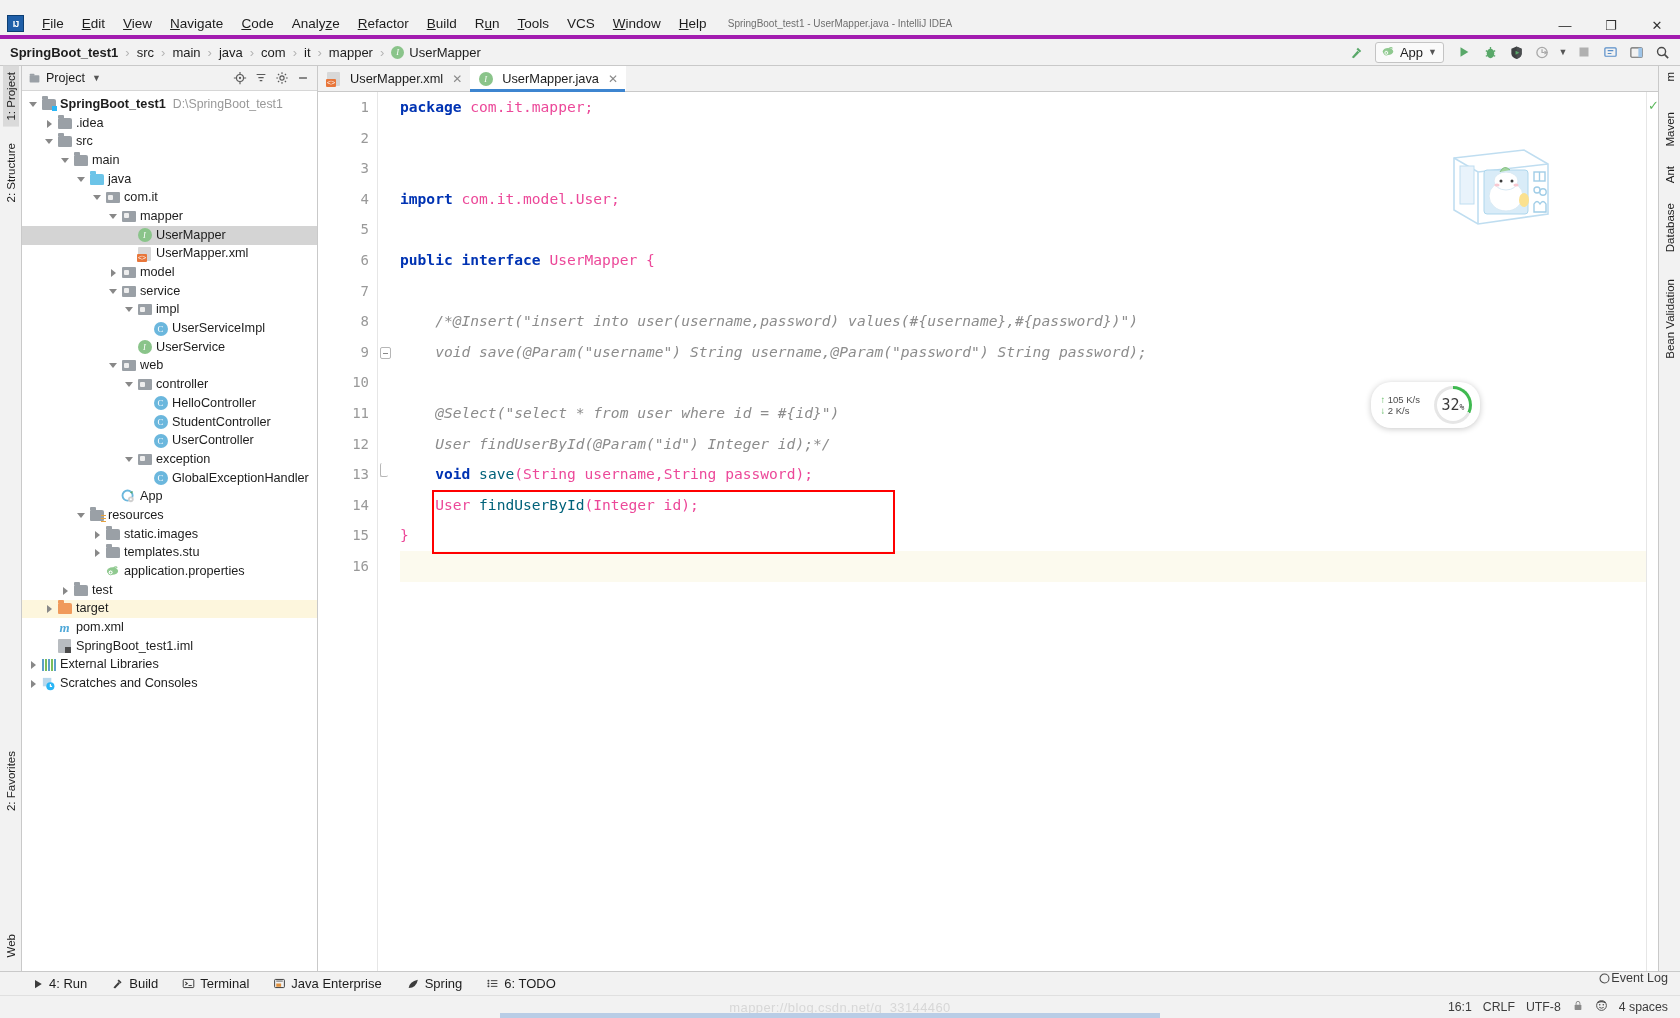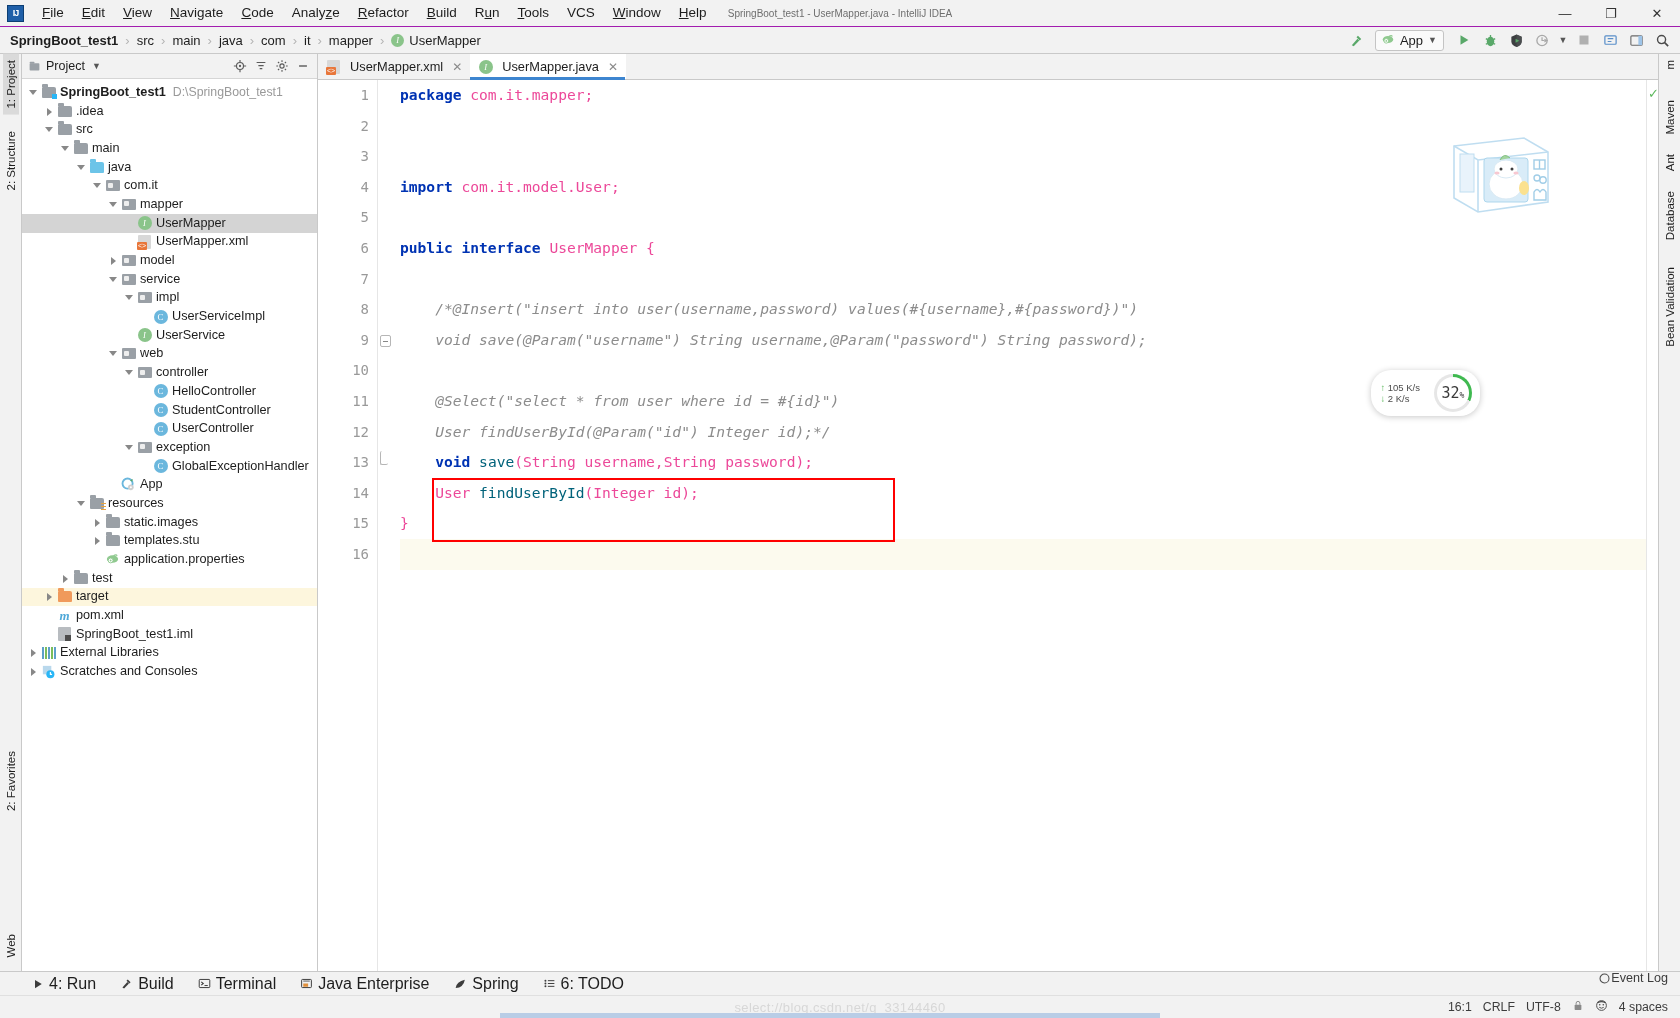--- a/index.html
+++ b/index.html
@@ -7,21 +7,21 @@
     width:1680px; height:1018px; overflow:hidden;
     font-family:"Liberation Sans", sans-serif;
     background:#f2f2f2; color:#1d1d1d;
     -webkit-font-smoothing:antialiased;
   }
   .app{ position:relative; width:1680px; height:1018px; display:flex; flex-direction:column; }
 
   
   .titlebar{
     height:27px; background:#f2f2f2; display:flex; align-items:center;
-    border-bottom:1px solid #a21caf; flex:none; position:relative;
+    border-bottom:4px solid #a21caf; flex:none; position:relative;margin-top:12px;
   }
   .ij-logo{
     width:17px; height:17px; margin-left:7px; margin-right:9px;
     background:#1f5fa8; color:#fff; font-size:9px; font-weight:bold;
     display:flex; align-items:center; justify-content:center; letter-spacing:-1px;
     border:1px solid #0c3e73;
   }
   .menu{ display:flex; align-items:center; gap:0px; }
   .menu .mi{
     padding:3px 9px; font-size:13.5px; color:#1d1d1d; cursor:default; line-height:16px;
@@ -221,21 +221,21 @@
 
   
   .markerbar{ width:12px; background:#fff; border-left:1px solid #e6e6e6; flex:none; position:relative;}
   .markok{ position:absolute; top:6px; left:1px; color:#5cb85c; font-size:13px; }
 
   
   .statusstrip{
     height:24px; background:#f2f2f2; border-top:1px solid #c9c9c9; display:flex; align-items:center;
     flex:none; padding-left:20px; gap:0px;
   }
-  .sbtn{ display:flex; align-items:center; gap:5px; padding:2px 12px; font-size:16px; cursor:default;}
+  .sbtn{ display:flex; align-items:center; gap:5px; padding:2px 12px; font-size:13px; cursor:default;}
   .statusbar{
     height:23px; background:#f2f2f2; display:flex; align-items:center; flex:none;
     padding-left:22px; font-size:12.3px; color:#3c3c3c; border-top:1px solid #e0e0e0; position:relative;
   }
   .sb-right{ margin-left:auto; display:flex; align-items:center; gap:11px; padding-right:12px; }
   .sb-item{ cursor:default; }
   .eventlog{
     position:absolute; right:12px; top:-25px; display:flex; align-items:center; font-size:12.6px;
   }
   .wm{
@@ -859,21 +859,21 @@
       </div>
     </div>
 
   <div class="statusbar">
     <div class="eventlog">
       <svg width="13" height="13" viewBox="0 0 16 16">
           <circle cx="8" cy="8" r="5.5" fill="none" stroke="#4a4a4a" stroke-width="1.3"></circle>
         </svg>
       <span>Event Log</span>
     </div>
-    <div class="wm">select://blog.csdn.net/q_33144460</div>
+    <div class="wm">mapper://blog.csdn.net/q_33144460</div>
     <div class="sb-right">
       <span class="sb-item">16:1</span>
       <span class="sb-item">CRLF</span>
       <span class="sb-item">UTF-8</span>
       <span class="sb-item">
         <svg width="12" height="13" viewBox="0 0 16 16">
             <rect x="3.5" y="7" width="9" height="7" rx="1" fill="#8a8a8a"></rect>
             <path d="M5.5 7 V5 a2.5 2.5 0 0 1 5 0 V7" fill="none" stroke="#8a8a8a" stroke-width="1.3"></path>
           </svg>
       </span>

